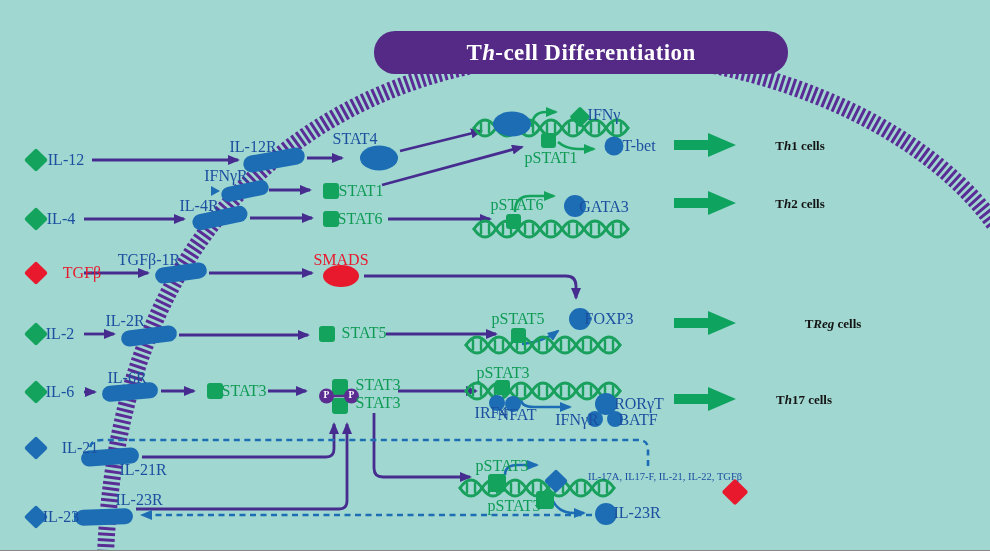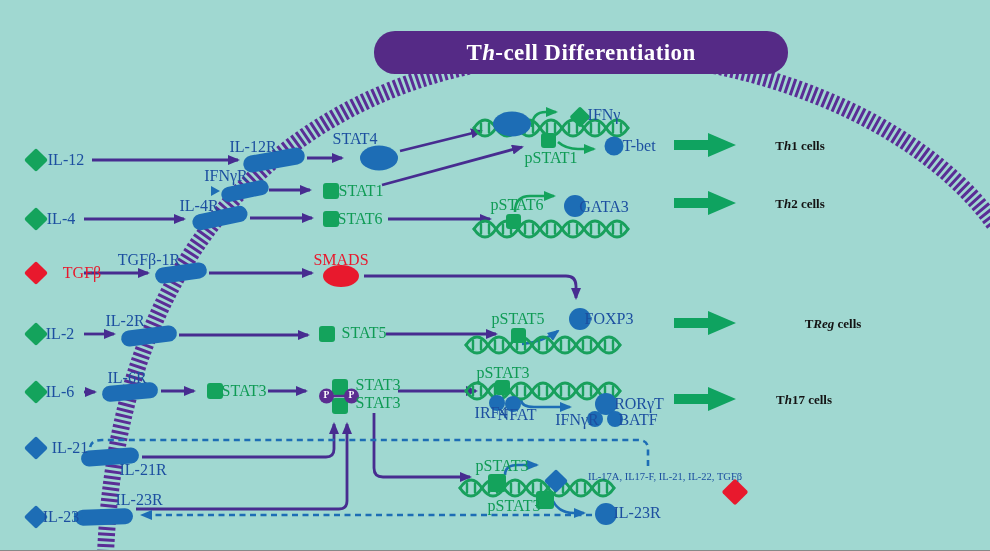--- a/index.html
+++ b/index.html
@@ -165,21 +165,21 @@
   </g>
 </svg>
 
 <div class="title" style="left:581px;top:52px;"><span>T</span><i>h</i><span>-cell Differentiation</span></div>
 
 <div class="lbl b" style="left:66px;top:160px;">IL-12</div>
 <div class="lbl b" style="left:61px;top:219px;">IL-4</div>
 <div class="lbl r" style="left:61px;top:273px;margin-left:21px;">TGFβ</div>
 <div class="lbl b" style="left:60px;top:334px;">IL-2</div>
 <div class="lbl b" style="left:60px;top:392px;">IL-6</div>
-<div class="lbl b" style="left:70px;top:448px;">IL-21</div>
+<div class="lbl b" style="left:80px;top:448px;">IL-21</div>
 <div class="lbl b" style="left:61px;top:517px;">IL-23</div>
 
 <div class="lbl b" style="left:253px;top:147px;">IL-12R</div>
 <div class="lbl b" style="left:226px;top:176px;">IFNγR</div>
 <div class="lbl b" style="left:199px;top:206px;">IL-4R</div>
 <div class="lbl b" style="left:149px;top:260px;">TGFβ-1R</div>
 <div class="lbl b" style="left:125px;top:321px;">IL-2R</div>
 <div class="lbl b" style="left:99px;top:378px;margin-left:28px;">IL-6R</div>
 <div class="lbl b" style="left:143px;top:470px;">IL-21R</div>
 <div class="lbl b" style="left:139px;top:500px;">IL-23R</div>

